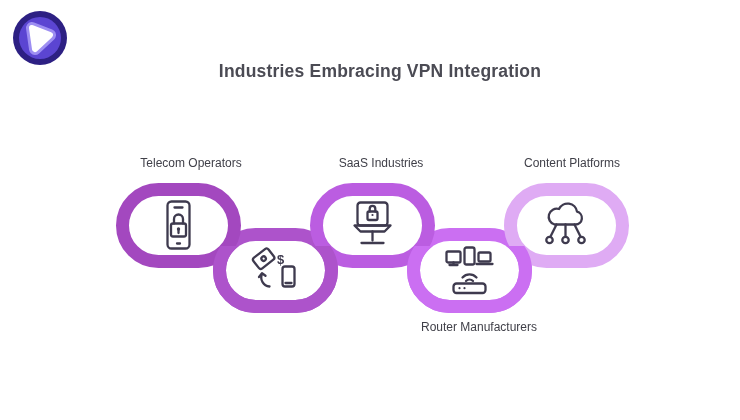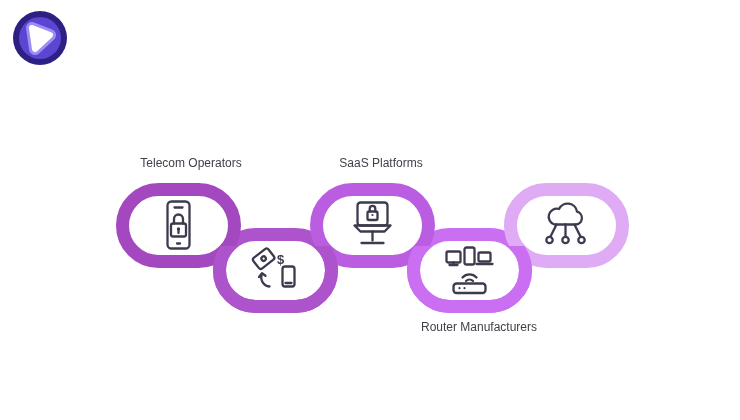--- a/index.html
+++ b/index.html
@@ -21,23 +21,25 @@
 
 <div class="stage">
 
   <svg class="logo" viewBox="0 0 56 56">
     <circle cx="28" cy="28" r="27" fill="#2d2083"></circle>
     <circle cx="28" cy="28" r="21" fill="#5b45d2"></circle>
     <path d="M20,18 L38,25 L23,39 Z" stroke-width="12" stroke-linejoin="round" stroke="#9d8ef2" fill="#9d8ef2"></path>
     <path d="M20,18 L38,25 L23,39 Z" stroke-width="6" stroke-linejoin="round" stroke="#ffffff" fill="#ffffff"></path>
   </svg>
 
+  <h1 class="title">Industries Embracing VPN Integration</h1>
 
   <div class="lbl" style="left:191px;top:153px">Telecom Operators</div>
-  <div class="lbl" style="left:381px;top:153px">SaaS Platforms</div>
+  <div class="lbl" style="left:381px;top:153px">SaaS Industries</div>
+  <div class="lbl" style="left:572px;top:153px">Content Platforms</div>
   <div class="lbl wrap" style="left:479px;top:317px">Router Manufacturers</div>
 
   <svg class="chain" width="513" height="130" viewBox="0 0 513 130">
     <defs>
       <clipPath id="lowband">
           <rect x="0" y="63" width="513" height="67"></rect>
         </clipPath>
     </defs>
 
     <rect class="link" x="103.5" y="51.5" width="112" height="72" rx="36" stroke="#ad53cb"></rect>

